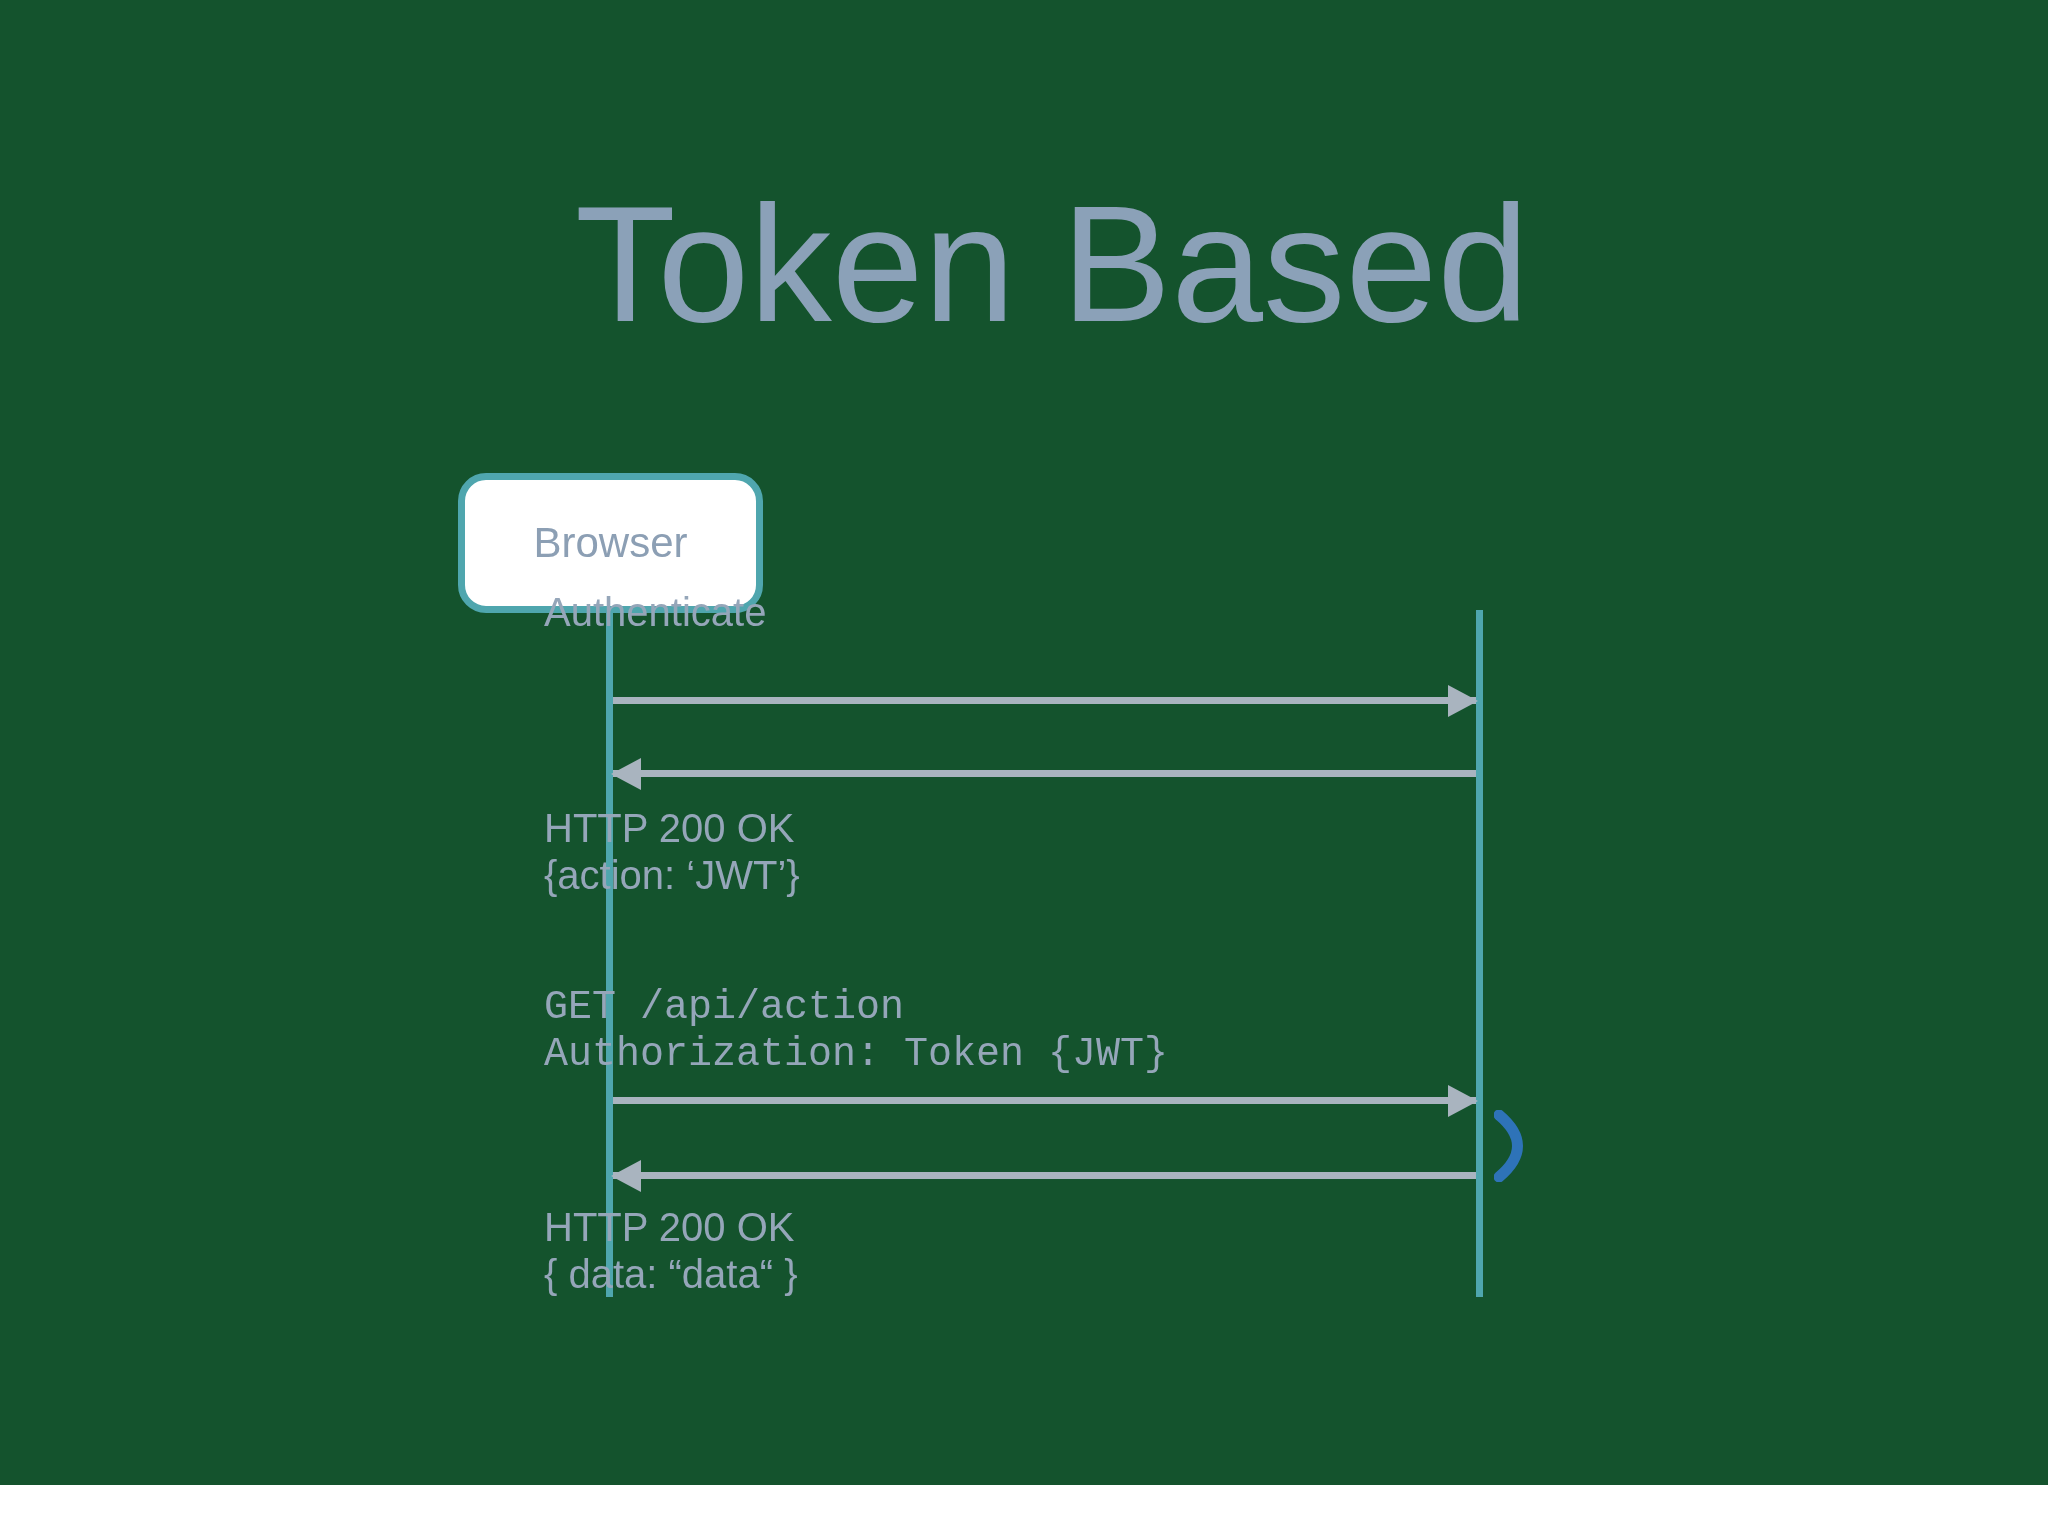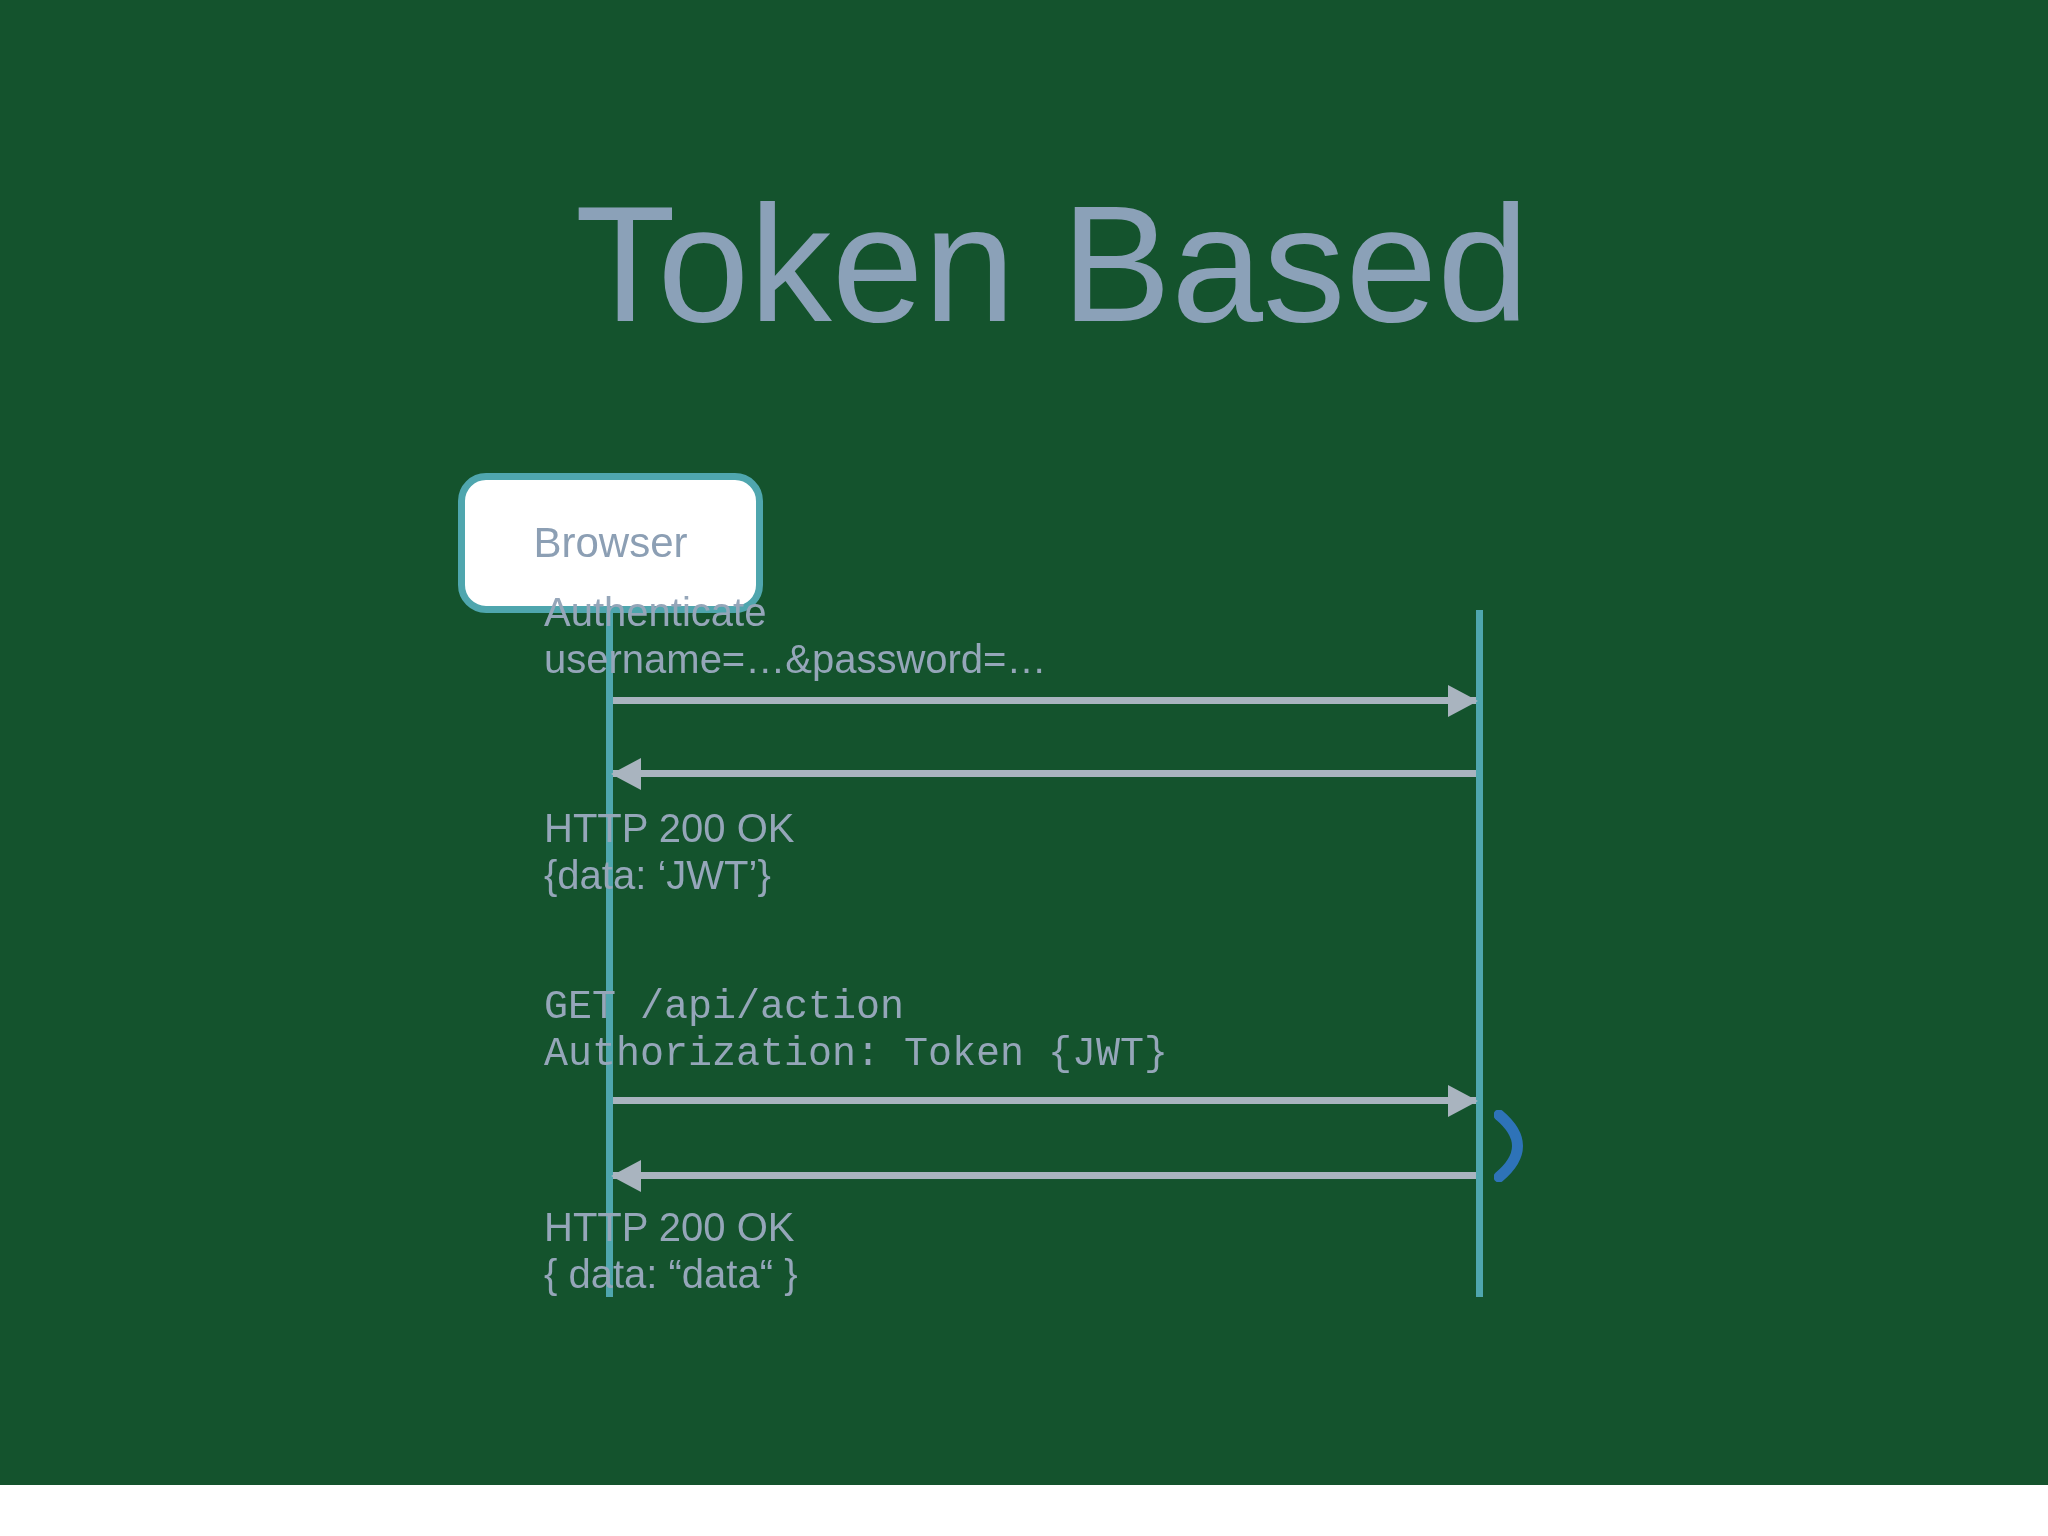--- a/index.html
+++ b/index.html
@@ -117,32 +117,31 @@
 
   <div class="actor-box browser">
     <span>Browser</span>
   </div>
 
   <div class="lifeline browser"></div>
   <div class="lifeline server"></div>
 
   <div class="msg-label m1">
     <span>Authenticate</span>
-    <span>username=…&amp;password=…</span>
   </div>
   <div class="arrow right a1">
       <div class="head"></div>
     </div>
 
   <div class="arrow left a2">
       <div class="head"></div>
     </div>
   <div class="msg-label m2">
     <span>HTTP 200 OK</span>
-    <span>{data: ‘JWT’}</span>
+    <span>{action: ‘JWT’}</span>
   </div>
 
   <div class="msg-label m3">
     <span>GET /api/action</span>
     <span>Authorization: Token {JWT}</span>
   </div>
   <div class="arrow right a3">
       <div class="head"></div>
     </div>
 

